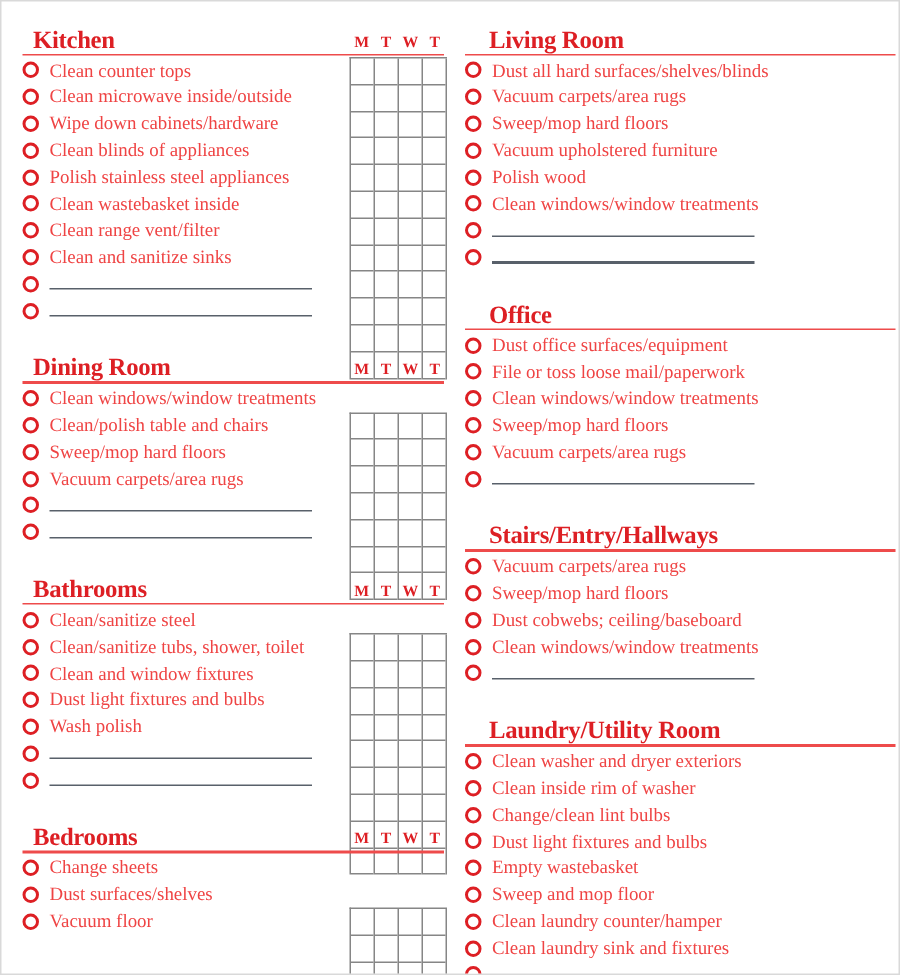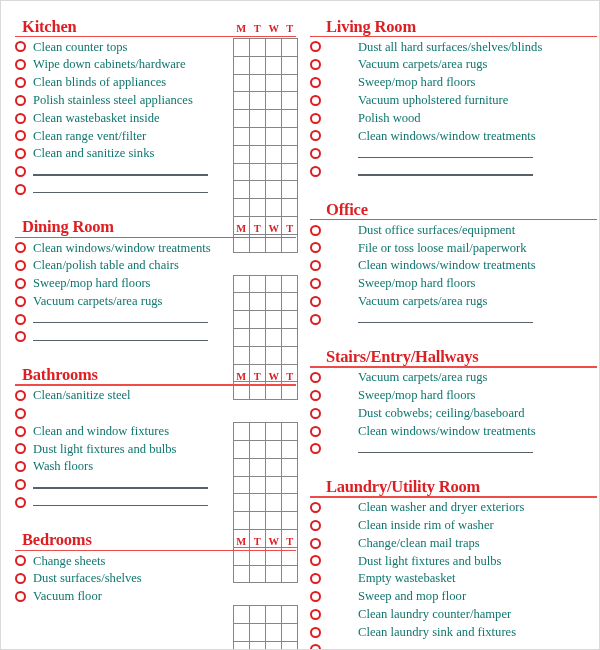--- a/index.html
+++ b/index.html
@@ -117,35 +117,35 @@
   
   .items { position: relative; z-index: 2; }
 
   .item {
     position: relative;
     display: flex;
     align-items: center;
     height: 17.8px;
     padding-left: 14px;
   }
-  .col-right .item { padding-left: 10px; gap: 30px; }
+  .col-right .item { padding-left: 10px; }
 
   .bullet {
     flex: 0 0 auto;
     width: 11px;
     height: 11px;
     border: 2.2px solid #dd1f24;
     border-radius: 50%;
     background: #ffffff;
     margin-right: 7px;
   }
 
   .item-label {
     font-size: 12.6px;
-    color: #0f766e;
+    color: #ef4444;
     line-height: 1;
     white-space: nowrap;
     font-family: "Liberation Serif", "DejaVu Serif", serif;
   }
 
   .blank-rule {
     flex: 0 0 auto;
     width: 175px;
     height: 1.2px;
     background: #58606a;
@@ -339,20 +339,24 @@
                 <div class="day">T</div>
               </div>
             </div>
             <div class="items">
               <div class="item">
                 <span class="bullet"></span>
                 <span class="item-label">Clean counter tops</span>
               </div>
               <div class="item">
                 <span class="bullet"></span>
+                <span class="item-label">Clean microwave inside/outside</span>
+              </div>
+              <div class="item">
+                <span class="bullet"></span>
                 <span class="item-label">Wipe down cabinets/hardware</span>
               </div>
               <div class="item">
                 <span class="bullet"></span>
                 <span class="item-label">Clean blinds of appliances</span>
               </div>
               <div class="item">
                 <span class="bullet"></span>
                 <span class="item-label">Polish stainless steel appliances</span>
               </div>
@@ -429,32 +433,33 @@
                 <div class="day">T</div>
               </div>
             </div>
             <div class="items">
               <div class="item">
                 <span class="bullet"></span>
                 <span class="item-label">Clean/sanitize steel</span>
               </div>
               <div class="item">
                 <span class="bullet"></span>
+                <span class="item-label">Clean/sanitize tubs, shower, toilet</span>
               </div>
               <div class="item">
                 <span class="bullet"></span>
                 <span class="item-label">Clean and window fixtures</span>
               </div>
               <div class="item">
                 <span class="bullet"></span>
                 <span class="item-label">Dust light fixtures and bulbs</span>
               </div>
               <div class="item">
                 <span class="bullet"></span>
-                <span class="item-label">Wash floors</span>
+                <span class="item-label">Wash polish</span>
               </div>
               <div class="item">
                 <span class="bullet"></span>
                 <span class="blank-rule"></span>
               </div>
               <div class="item">
                 <span class="bullet"></span>
                 <span class="blank-rule"></span>
               </div>
             </div>
@@ -604,21 +609,21 @@
               <div class="item">
                 <span class="bullet"></span>
                 <span class="item-label">Clean washer and dryer exteriors</span>
               </div>
               <div class="item">
                 <span class="bullet"></span>
                 <span class="item-label">Clean inside rim of washer</span>
               </div>
               <div class="item">
                 <span class="bullet"></span>
-                <span class="item-label">Change/clean mail traps</span>
+                <span class="item-label">Change/clean lint bulbs</span>
               </div>
               <div class="item">
                 <span class="bullet"></span>
                 <span class="item-label">Dust light fixtures and bulbs</span>
               </div>
               <div class="item">
                 <span class="bullet"></span>
                 <span class="item-label">Empty wastebasket</span>
               </div>
               <div class="item">

